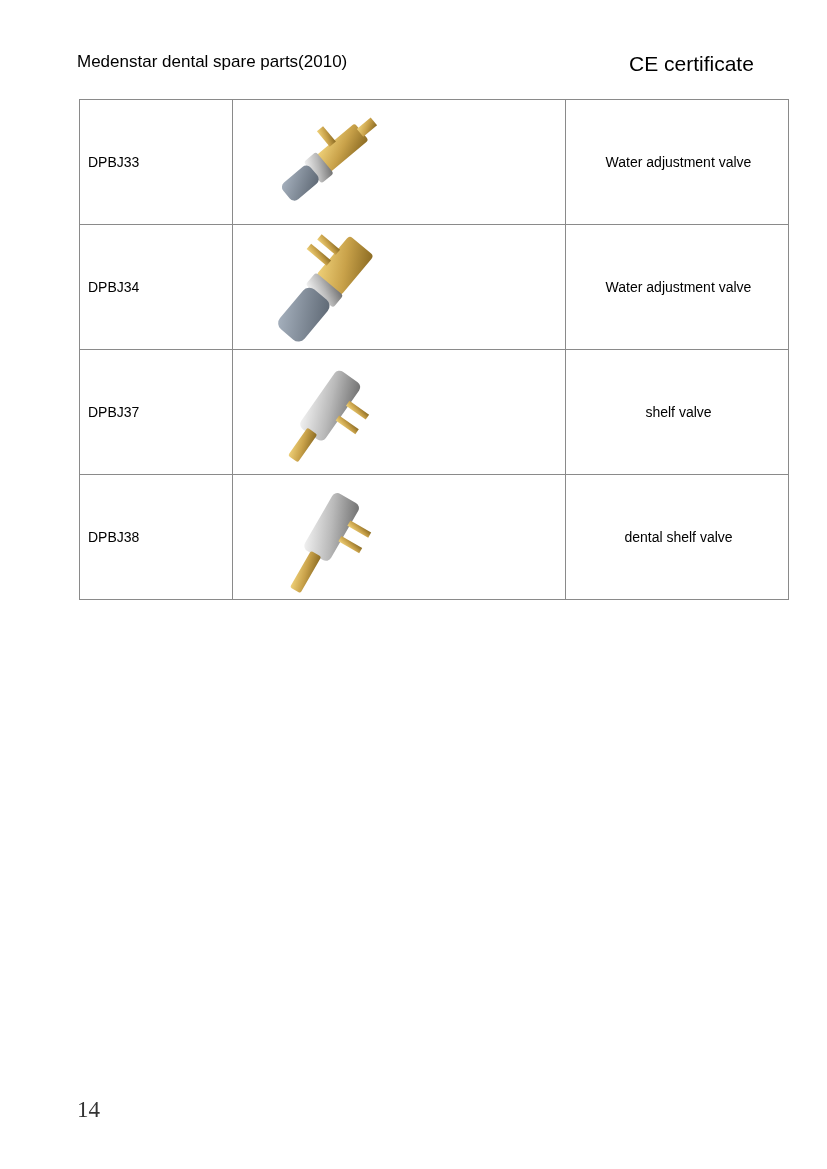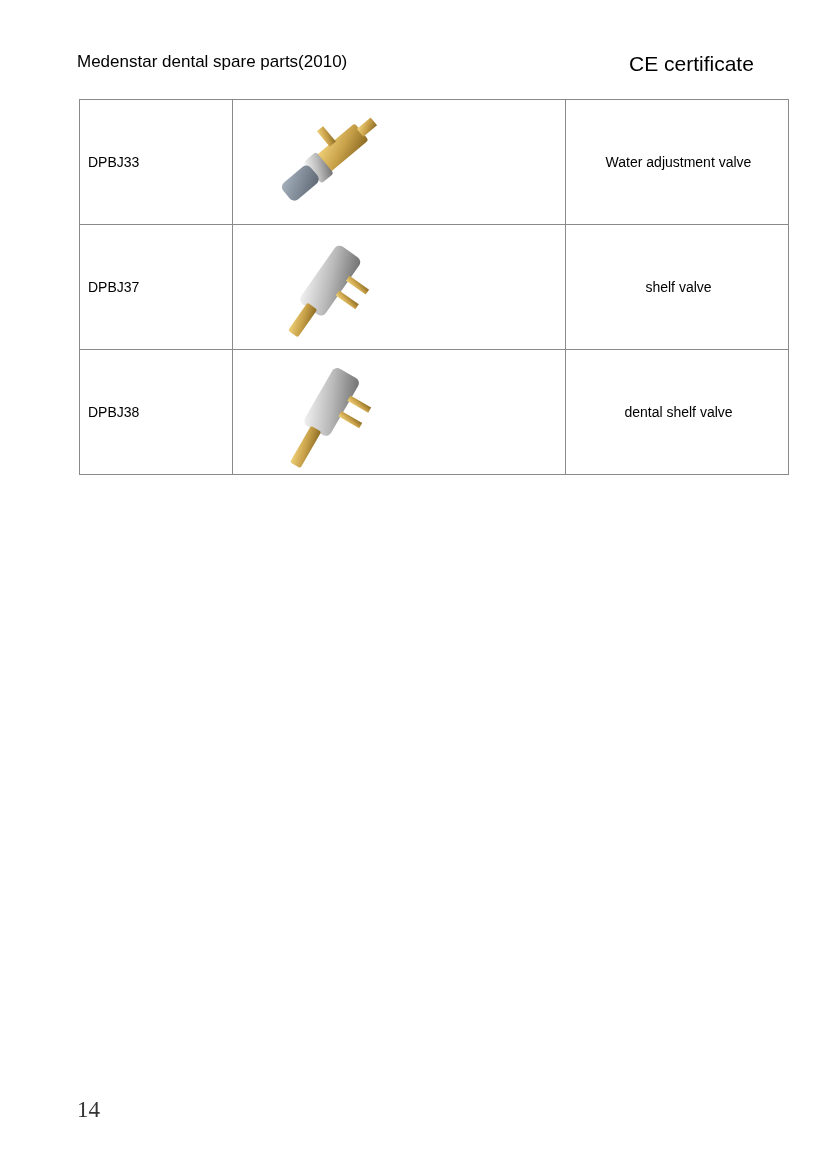--- a/index.html
+++ b/index.html
@@ -47,20 +47,35 @@
           <rect x="124" y="54" width="18" height="10" fill="url(#brass)"></rect>
           <rect x="92" y="30" width="8" height="20" fill="url(#brass)"></rect>
           <rect x="62" y="45" width="16" height="28" rx="3" fill="url(#chrome)"></rect>
           <rect x="28" y="48" width="36" height="22" rx="6" fill="url(#grey)"></rect>
         </g>
       </svg>
     </td>
     <td class="desc">Water adjustment valve</td>
   </tr>
   <tr>
+    <td class="code">DPBJ34</td>
+    <td class="img">
+      <svg width="160" height="120" viewBox="0 0 160 120">
+        <g transform="rotate(-50 80 60)">
+          <rect x="82" y="44" width="52" height="32" rx="4" fill="url(#brass)"></rect>
+          <rect x="96" y="20" width="7" height="26" fill="url(#brass)"></rect>
+          <rect x="110" y="22" width="7" height="24" fill="url(#brass)"></rect>
+          <rect x="68" y="42" width="16" height="36" rx="3" fill="url(#chrome)"></rect>
+          <rect x="18" y="44" width="52" height="32" rx="8" fill="url(#grey)"></rect>
+        </g>
+      </svg>
+    </td>
+    <td class="desc">Water adjustment valve</td>
+  </tr>
+  <tr>
     <td class="code">DPBJ37</td>
     <td class="img">
       <svg width="160" height="120" viewBox="0 0 160 120">
         <g transform="rotate(-55 80 60)">
           <rect x="52" y="44" width="70" height="30" rx="6" fill="url(#chrome)"></rect>
           <rect x="22" y="53" width="34" height="12" rx="2" fill="url(#brass)"></rect>
           <rect x="96" y="72" width="6" height="24" fill="url(#brass)"></rect>
           <rect x="78" y="72" width="6" height="24" fill="url(#brass)"></rect>
         </g>
       </svg>

